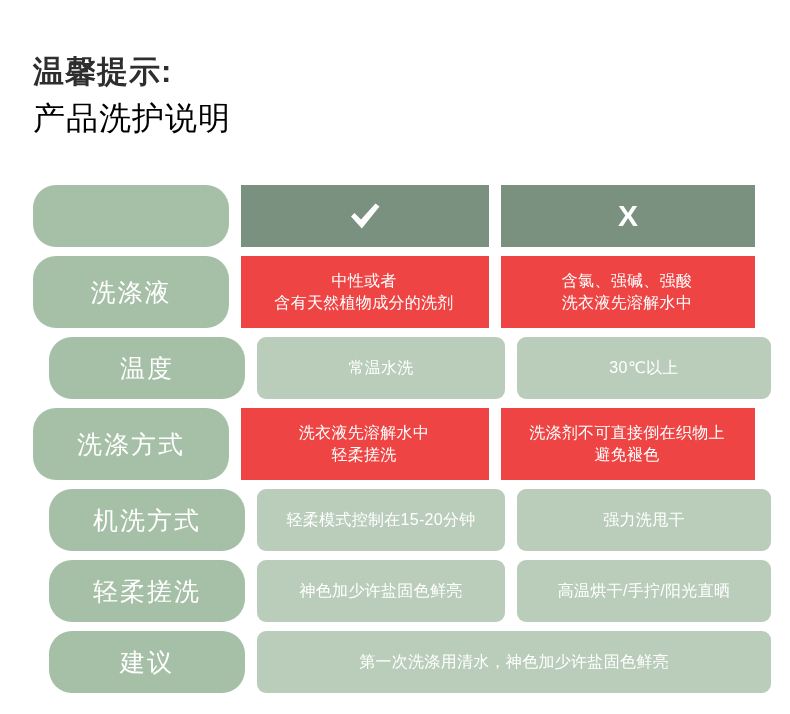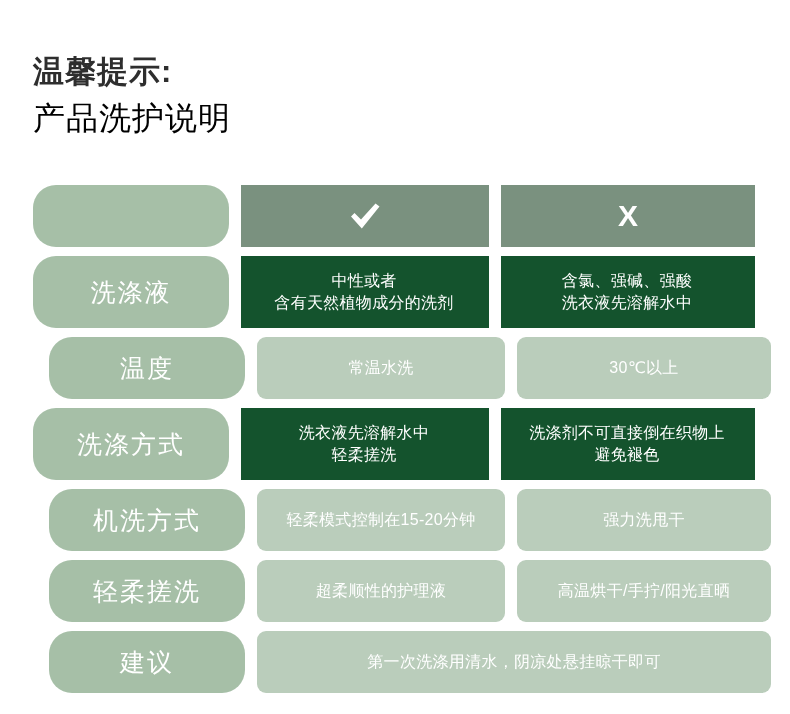--- a/index.html
+++ b/index.html
@@ -81,21 +81,21 @@
   .col-label  { width: 196px; flex: 0 0 196px; border-radius: 23px; }
   .gap-1      { width: 12px;  flex: 0 0 12px; }
   .col-good   { width: 248px; flex: 0 0 248px; }
   .gap-2      { width: 12px;  flex: 0 0 12px; }
   .col-bad    { width: 254px; flex: 0 0 254px; }
   .col-span   { width: 514px; flex: 0 0 514px; }
 
   
   .label-cell { background: #a6bfa7; }
   .head-cell  { background: #7a917f; }
-  .tone-dark  { background: #14532d; padding-left: 6px; }
+  .tone-dark  { background: #ef4444; padding-left: 6px; }
   .tone-light { background: #bacdbb; border-radius: 9px; }
 
   
   .row-head { height: 62px; }
   .row-tall { height: 72px; }
   .row-std  { height: 62px; padding-left: 16px; }
 
   .label-text {
     font-size: 25px;
     letter-spacing: 2px;
@@ -174,25 +174,25 @@
       <div class="cell label-cell col-label label-text">机洗方式</div>
       <div class="gap-1"></div>
       <div class="cell tone-light col-good value-text">轻柔模式控制在15-20分钟</div>
       <div class="gap-2"></div>
       <div class="cell tone-light col-bad value-text">强力洗甩干</div>
     </div>
 
     <div class="row row-std">
       <div class="cell label-cell col-label label-text">轻柔搓洗</div>
       <div class="gap-1"></div>
-      <div class="cell tone-light col-good value-text">超柔顺性的护理液</div>
+      <div class="cell tone-light col-good value-text">神色加少许盐固色鲜亮</div>
       <div class="gap-2"></div>
       <div class="cell tone-light col-bad value-text">高温烘干/手拧/阳光直晒</div>
     </div>
 
     <div class="row row-std">
       <div class="cell label-cell col-label label-text">建议</div>
       <div class="gap-1"></div>
-      <div class="cell tone-light col-span value-text">第一次洗涤用清水，阴凉处悬挂晾干即可</div>
+      <div class="cell tone-light col-span value-text">第一次洗涤用清水，神色加少许盐固色鲜亮</div>
     </div>
 
   </div>
 </div>
 
 </body></html>

